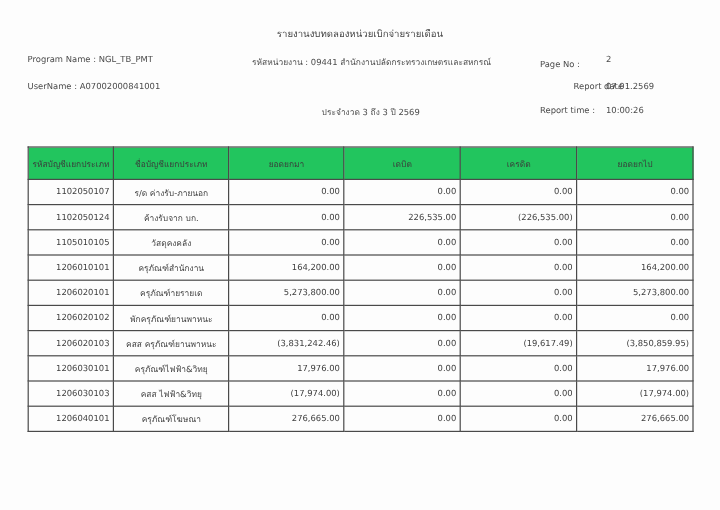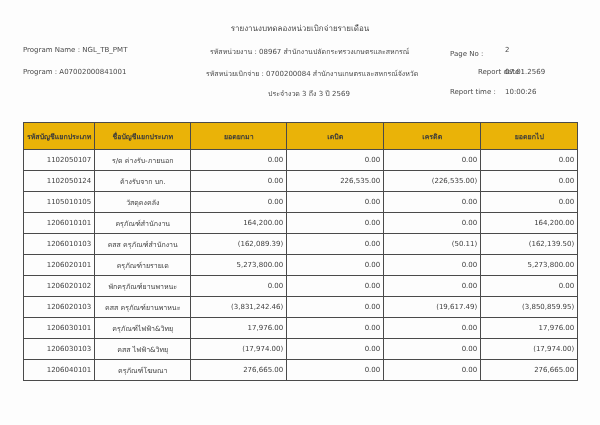--- a/index.html
+++ b/index.html
@@ -62,22 +62,22 @@
       font-size: 7px;
       color: #3d3d3d;
     }
     table.tb th, table.tb td {
       border: 1px solid #4a4a4a;
       padding: 0 3px;
       height: 20px;
       white-space: nowrap;
     }
     table.tb thead th {
-      background: #eab308;
-      font-weight: bold;
+      background: #22c55e;
+      font-weight: normal;
       text-align: center;
       height: 26px;
       color: #3a3a3a;
     }
     table.tb td.num { text-align: right; }
     table.tb td.code { text-align: right; }
     table.tb td.name { text-align: center; }
     col.c1 { width: 68px; }
     col.c2 { width: 96px; }
     col.c3 { width: 96px; }
@@ -90,30 +90,27 @@
 
 <div class="page">
 
   <div class="report-title">รายงานงบทดลองหน่วยเบิกจ่ายรายเดือน</div>
 
   <div class="meta" id="program-name">
     <span class="lbl">Program Name : </span><span class="val">NGL_TB_PMT</span>
   </div>
 
   <div class="meta" id="user-name">
-    <span class="lbl">Program : </span><span class="val">A07002000841001</span>
+    <span class="lbl">UserName : </span><span class="val">A07002000841001</span>
   </div>
 
   <div class="meta" id="agency-code">
-    <span class="lbl">รหัสหน่วยงาน : </span><span class="val">08967 สำนักงานปลัดกระทรวงเกษตรและสหกรณ์</span>
+    <span class="lbl">รหัสหน่วยงาน : </span><span class="val">09441 สำนักงานปลัดกระทรวงเกษตรและสหกรณ์</span>
   </div>
 
-  <div class="meta" id="disb-unit">
-    <span class="lbl">รหัสหน่วยเบิกจ่าย : </span><span class="val">0700200084 สำนักงานเกษตรและสหกรณ์จังหวัด</span>
-  </div>
 
   <div class="meta" id="period">ประจำงวด 3 ถึง 3 ปี 2569</div>
 
   <div class="right-lbl" id="pageno-lbl">Page No :</div>
   <div class="right-val" id="pageno-val">2</div>
 
   <div class="right-lbl" id="repdate-lbl">Report date :</div>
   <div class="right-val" id="repdate-val">07.01.2569</div>
 
   <div class="right-lbl" id="reptime-lbl">Report time :</div>
@@ -165,28 +162,20 @@
       </tr>
       <tr>
         <td class="code">1206010101</td>
         <td class="name">ครุภัณฑ์สำนักงาน</td>
         <td class="num">164,200.00</td>
         <td class="num">0.00</td>
         <td class="num">0.00</td>
         <td class="num">164,200.00</td>
       </tr>
       <tr>
-        <td class="code">1206010103</td>
-        <td class="name">คสส ครุภัณฑ์สำนักงาน</td>
-        <td class="num">(162,089.39)</td>
-        <td class="num">0.00</td>
-        <td class="num">(50.11)</td>
-        <td class="num">(162,139.50)</td>
-      </tr>
-      <tr>
         <td class="code">1206020101</td>
         <td class="name">ครุภัณฑ์ายรายเด</td>
         <td class="num">5,273,800.00</td>
         <td class="num">0.00</td>
         <td class="num">0.00</td>
         <td class="num">5,273,800.00</td>
       </tr>
       <tr>
         <td class="code">1206020102</td>
         <td class="name">พักครุภัณฑ์ยานพาหนะ</td>

